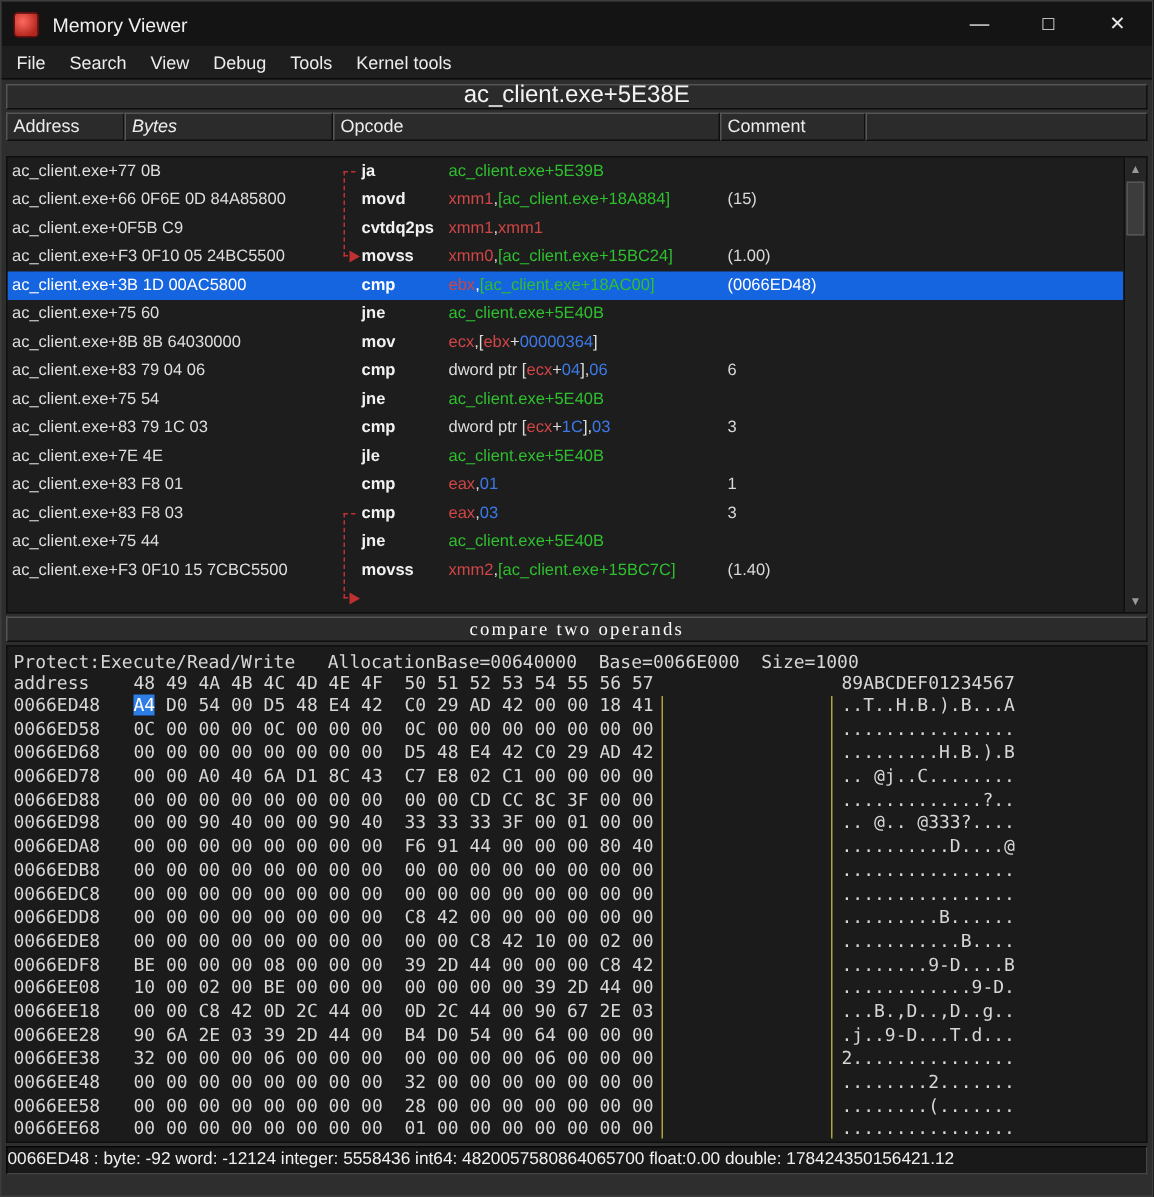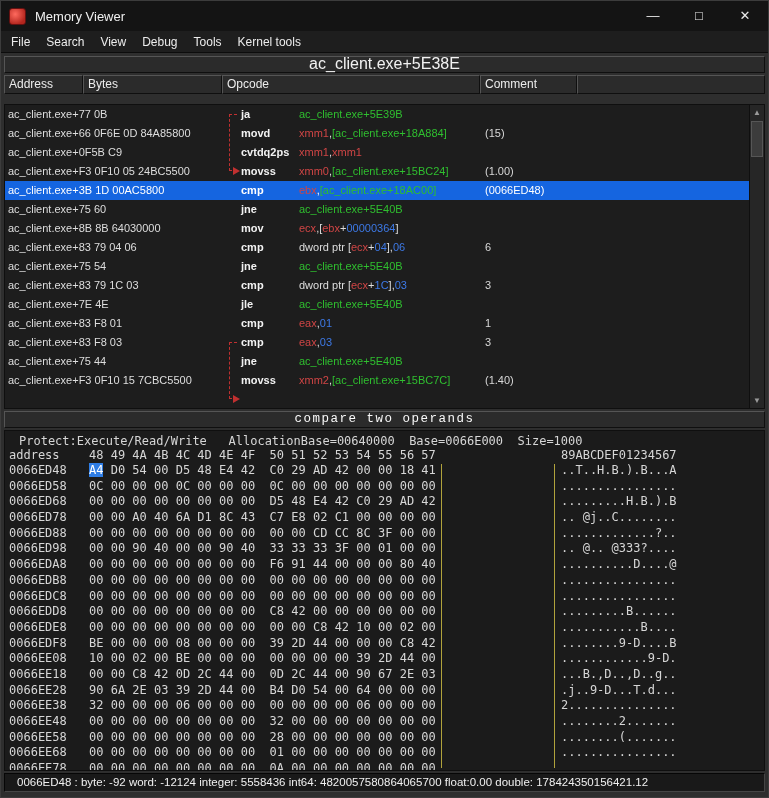--- a/index.html
+++ b/index.html
@@ -29,34 +29,34 @@
   .cm{position:absolute;left:480px;color:#d8d8d8;white-space:pre}
   .cg{color:#2fbf2f}.cr{color:#d04545}.cb{color:#3d79e6}.cw{color:#dedede}
   .sel .ab,.sel .cm,.sel .cw,.sel .op{color:#fff}
   .jumpline{position:absolute;left:224px;width:8px;border-left:1px dashed #c03030;border-top:1px dashed #c03030;border-bottom:1px dashed #c03030}
   .jumparrow{position:absolute;left:228px;width:0;height:0;border-left:7px solid #c03030;border-top:4px solid transparent;border-bottom:4px solid transparent}
   .vscroll{position:absolute;top:0;right:0;bottom:0;width:15px;background:#262626;border-left:1px solid #0f0f0f}
   .varrow{position:absolute;left:0;width:14px;height:15px;text-align:center;line-height:15px;font-size:8px;color:#9a9a9a}
   .varrow.up{top:0}.varrow.down{bottom:0}
   .vthumb{position:absolute;left:1px;top:16px;width:12px;height:36px;background:#3c3c3c;border:1px solid #565656}
 
-  .compare-bar{margin:2px 3px;height:17px;line-height:14px;text-align:center;background:#2b2b2b;border:1px solid;border-color:#555 #0f0f0f #0f0f0f #555;color:#fafafa;font-family:Liberation Mono, monospace;font-size:12.5px;letter-spacing:1.5px;flex:0 0 auto}
+  .compare-bar{margin:2px 3px;height:17px;line-height:14px;text-align:center;background:#2b2b2b;border:1px solid;border-color:#555 #0f0f0f #0f0f0f #555;color:#fafafa;font-family:Liberation Serif, serif;font-size:12.5px;letter-spacing:1.5px;flex:0 0 auto}
 
   .dump{position:relative;margin:0 3px;background:#1b1b1b;border:1px solid #0f0f0f;flex:1 1 auto;overflow:hidden;font-family:"DejaVu Sans Mono",monospace;font-size:12px;color:#d6d6d6}
-  .info-line{padding:3px 0 0 14px;height:17px;white-space:pre}
+  .info-line{padding:3px 0 0 4px;height:17px;white-space:pre}
   .dump-header{position:relative;height:15px}
   .dump-row{position:relative;height:15.7px;line-height:15.7px}
   .d-addr{position:absolute;left:4px;white-space:pre}
   .d-hex{position:absolute;left:84px;white-space:pre}
   .d-ascii{position:absolute;left:556px;white-space:pre}
   .selbyte{background:#2e7de5;color:#fff}
   .ysep{position:absolute;top:33px;bottom:2px;width:0;border-left:1px solid #b1a33c}
   .ysep.s1{left:436px}.ysep.s2{left:549px}
 
-  .statusbar{margin:2px 3px 5px;height:19px;line-height:16px;background:#191919;border:1px solid;border-color:#060606 #454545 #454545 #060606;color:#f0f0f0;font-size:11.5px;padding-left:12px;flex:0 0 auto;white-space:pre;overflow:hidden}
+  .statusbar{margin:2px 3px 14px;height:19px;line-height:16px;background:#191919;border:1px solid;border-color:#060606 #454545 #454545 #060606;color:#f0f0f0;font-size:11.5px;padding-left:0;flex:0 0 auto;white-space:pre;overflow:hidden}
 </style>
 </head>
 <body>
 
 <div class="window">
 
   <div class="titlebar">
     <span class="app-icon"></span>
     <span class="title">Memory Viewer</span>
     <div class="winbtns">
@@ -72,21 +72,21 @@
       <span class="menu-item">View</span>
       <span class="menu-item">Debug</span>
       <span class="menu-item">Tools</span>
       <span class="menu-item">Kernel tools</span>
     </div>
 
   <div class="disasm-header">ac_client.exe+5E38E</div>
 
   <div class="col-headers">
       <div class="col-cell" style="width: 79px;">Address</div>
-      <div class="col-cell" style="width: 139px;">Bytes</div>
+      <div class="col-cell" style="width: 139px; font-style: italic;">Bytes</div>
       <div class="col-cell" style="width: 258px;">Opcode</div>
       <div class="col-cell" style="width: 97px;">Comment</div>
       <div class="col-cell" style="flex: 1 1 0%;"></div>
     </div>
 
   <div class="disasm-list">
     <div class="asm-row">
         <span class="ab">ac_client.exe+77 0B</span>
         <span class="op">ja</span>
         <span class="ops"><span class="cg">ac_client.exe+5E39B</span></span>

